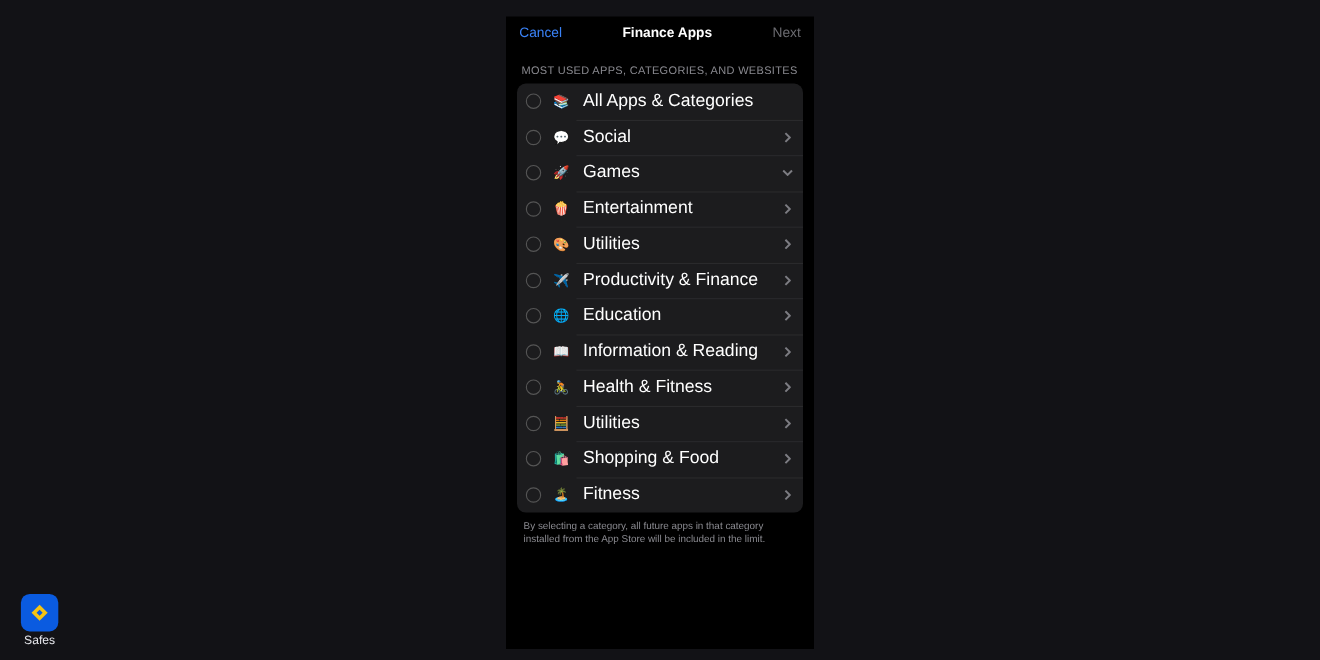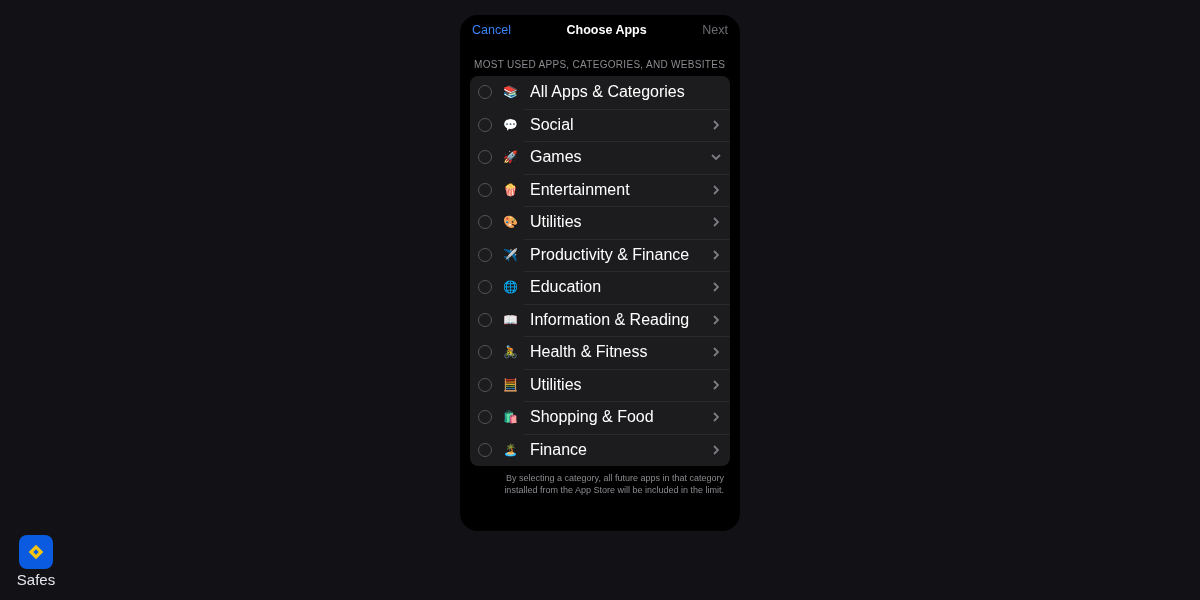--- a/index.html
+++ b/index.html
@@ -2,23 +2,23 @@
 <html><head>
 <meta charset="utf-8">
 <style>
   * { box-sizing: border-box; margin: 0; padding: 0; }
   html, body { width: 1200px; height: 600px; background: #121216; font-family: -apple-system, "Helvetica Neue", Arial, sans-serif; overflow: hidden; }
   .stage { position: relative; width: 1200px; height: 600px; }
 
   .phone {
     position: absolute;
     left: 460px; top: 15px;
-    width: 280px; height: 516px;
+    width: 280px; height: 575px;
     background: #000;
-    border-radius: 18px;
+    border-radius: 0;
     color: #fff;
     overflow: hidden;
   }
 
   .navbar {
     display: flex;
     align-items: center;
     justify-content: space-between;
     padding: 8px 12px 6px 12px;
     font-size: 12.5px;
@@ -82,40 +82,40 @@
     color: #7c7c82;
   }
   .chev svg { width: 6px; height: 10px; stroke: currentColor; fill: none; stroke-width: 1.8; }
   .chev.down svg { width: 10px; height: 6px; }
 
   .footnote {
     margin: 4px 16px 6px 16px;
     font-size: 9px;
     line-height: 1.35;
     color: #8a8a90;
-    text-align: right;
+    text-align: left;
   }
 
   
   .badge {
     position: absolute;
     left: 14px; bottom: 12px;
     width: 44px;
     display: flex; flex-direction: column; align-items: center;
     gap: 2px;
   }
   .badge-icon {
     width: 34px; height: 34px;
     background: #0a5be0;
     border-radius: 8px;
     display: flex; align-items: center; justify-content: center;
   }
   .badge-icon svg { width: 22px; height: 22px; }
   .badge-label {
-    font-size: 15px;
+    font-size: 11px;
     color: #e5e6eb;
   }
 
   
   .ellipsis {
     display: inline-flex; gap: 2px;
   }
   .ellipsis span {
     width: 2.5px; height: 2.5px; background: #8a8a90; border-radius: 50%;
   }
@@ -132,21 +132,21 @@
 </style>
 </head>
 <body>
 
 <div class="stage">
 
   <div class="phone">
 
     <div class="navbar">
       <div class="nav-cancel">Cancel</div>
-      <div class="nav-title">Choose Apps</div>
+      <div class="nav-title">Finance Apps</div>
       <div class="nav-next">Next</div>
     </div>
 
     <div class="section-header">MOST USED APPS, CATEGORIES, AND WEBSITES</div>
 
     <div class="list" id="cat-list">
         <div class="row">
           <div style="flex: 0 0 14px; margin-right: 10px; display: flex; align-items: center; justify-content: center;">
             <div class="radio" style="margin: 0px;"></div>
           </div>
@@ -272,21 +272,21 @@
             <svg viewBox="0 0 6 10">
               <polyline points="1,1 5,5 1,9"></polyline>
             </svg>
           </div>
         </div>
         <div class="row">
           <div style="flex: 0 0 14px; margin-right: 10px; display: flex; align-items: center; justify-content: center;">
             <div class="radio" style="margin: 0px;"></div>
           </div>
           <div class="cat-icon">🏝️</div>
-          <div class="label">Finance</div>
+          <div class="label">Fitness</div>
           <div class="chev">
             <svg viewBox="0 0 6 10">
               <polyline points="1,1 5,5 1,9"></polyline>
             </svg>
           </div>
         </div>
       </div>
 
     <div class="footnote">By selecting a category, all future apps in that category installed from the App Store will be included in the limit.</div>
   </div>

